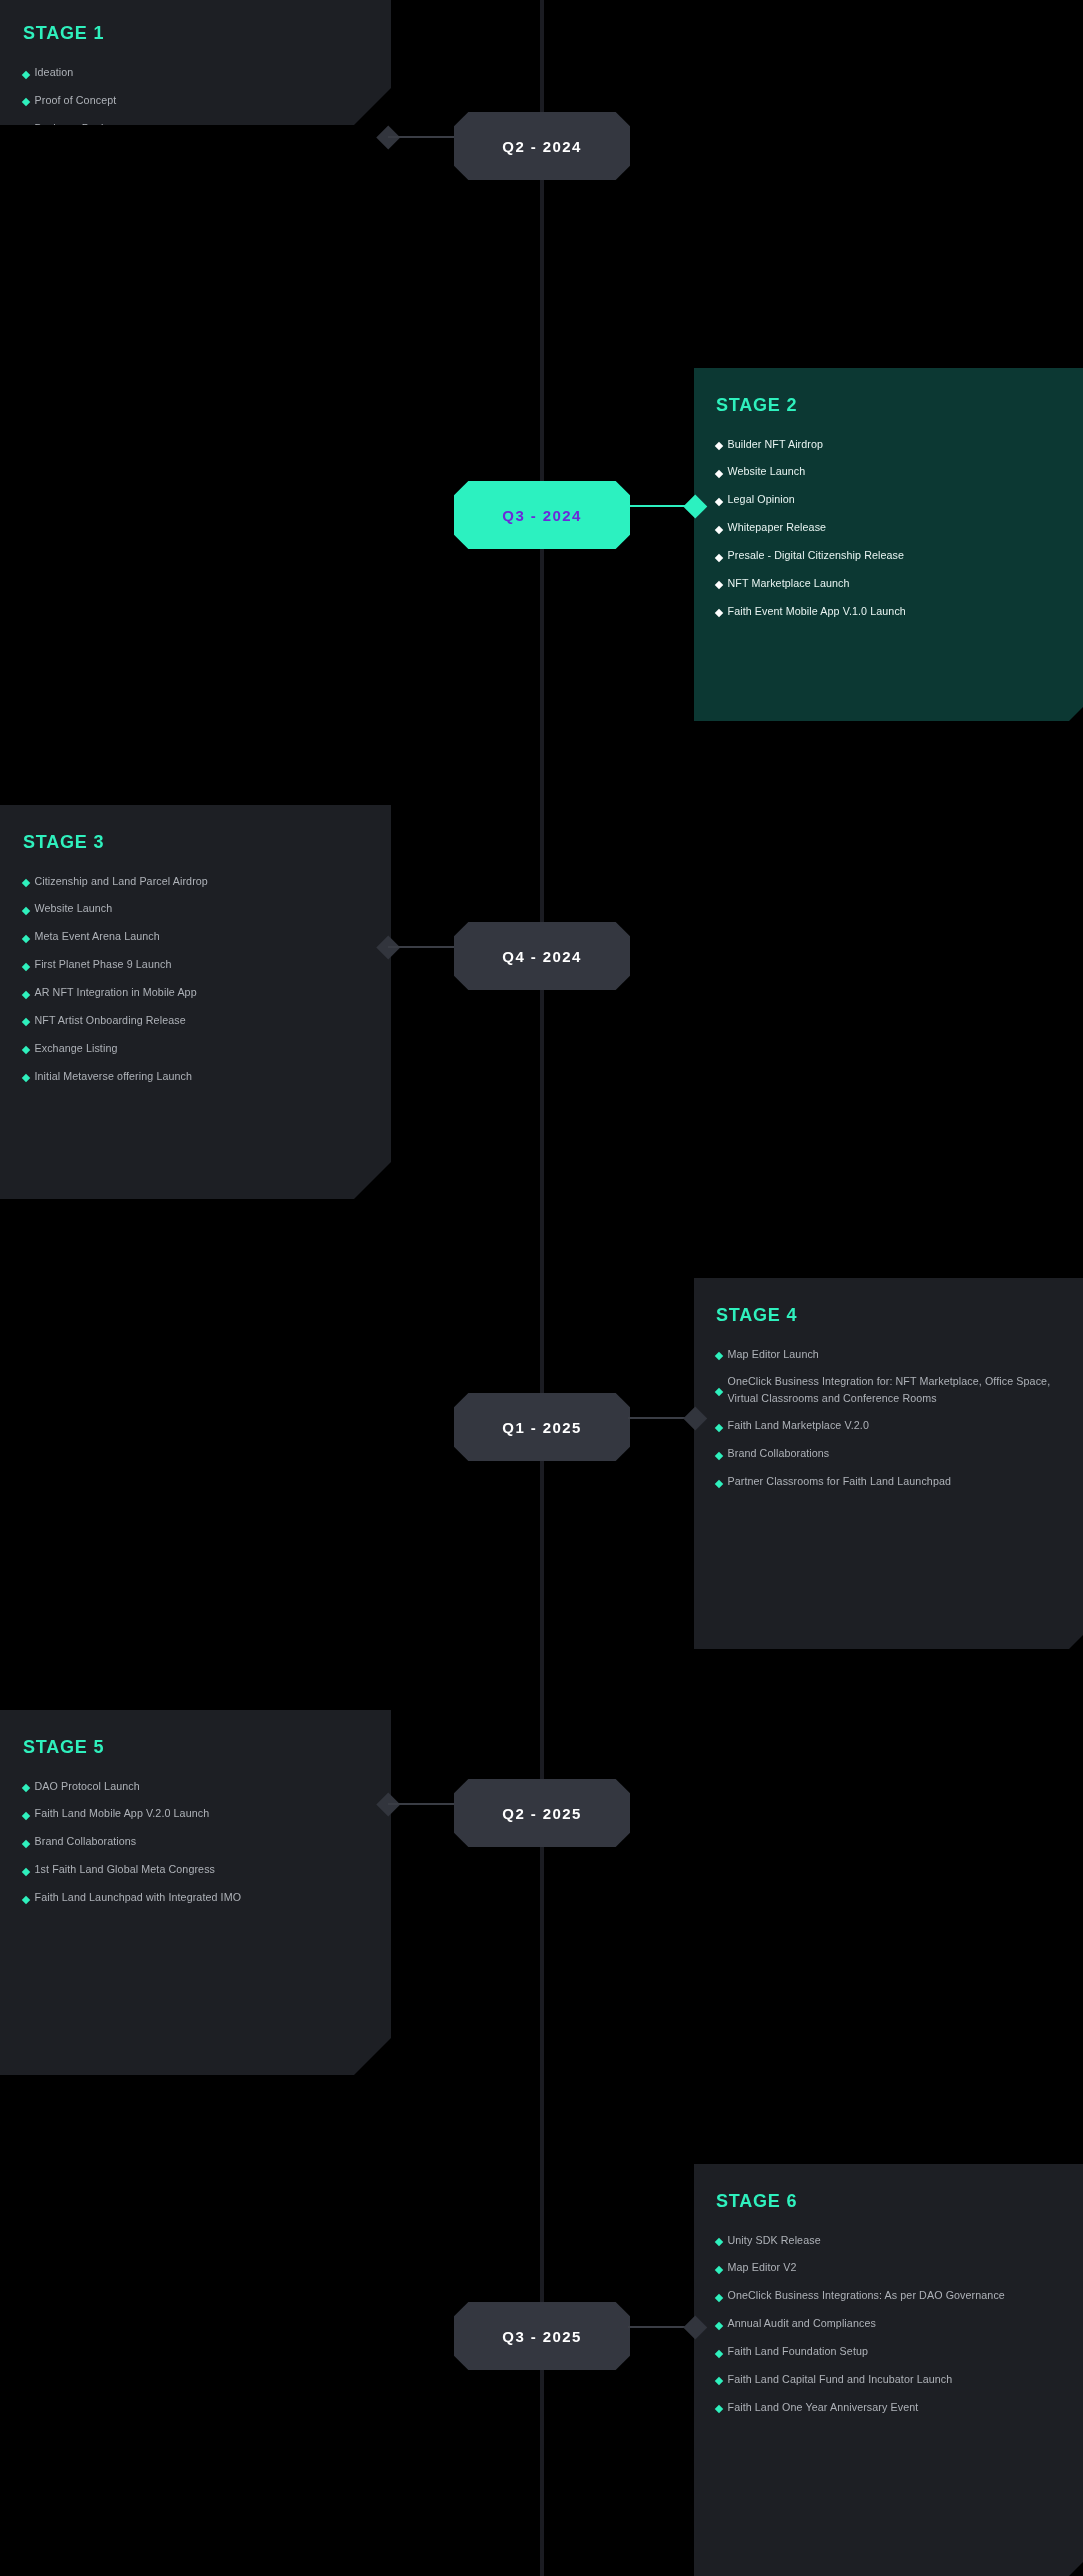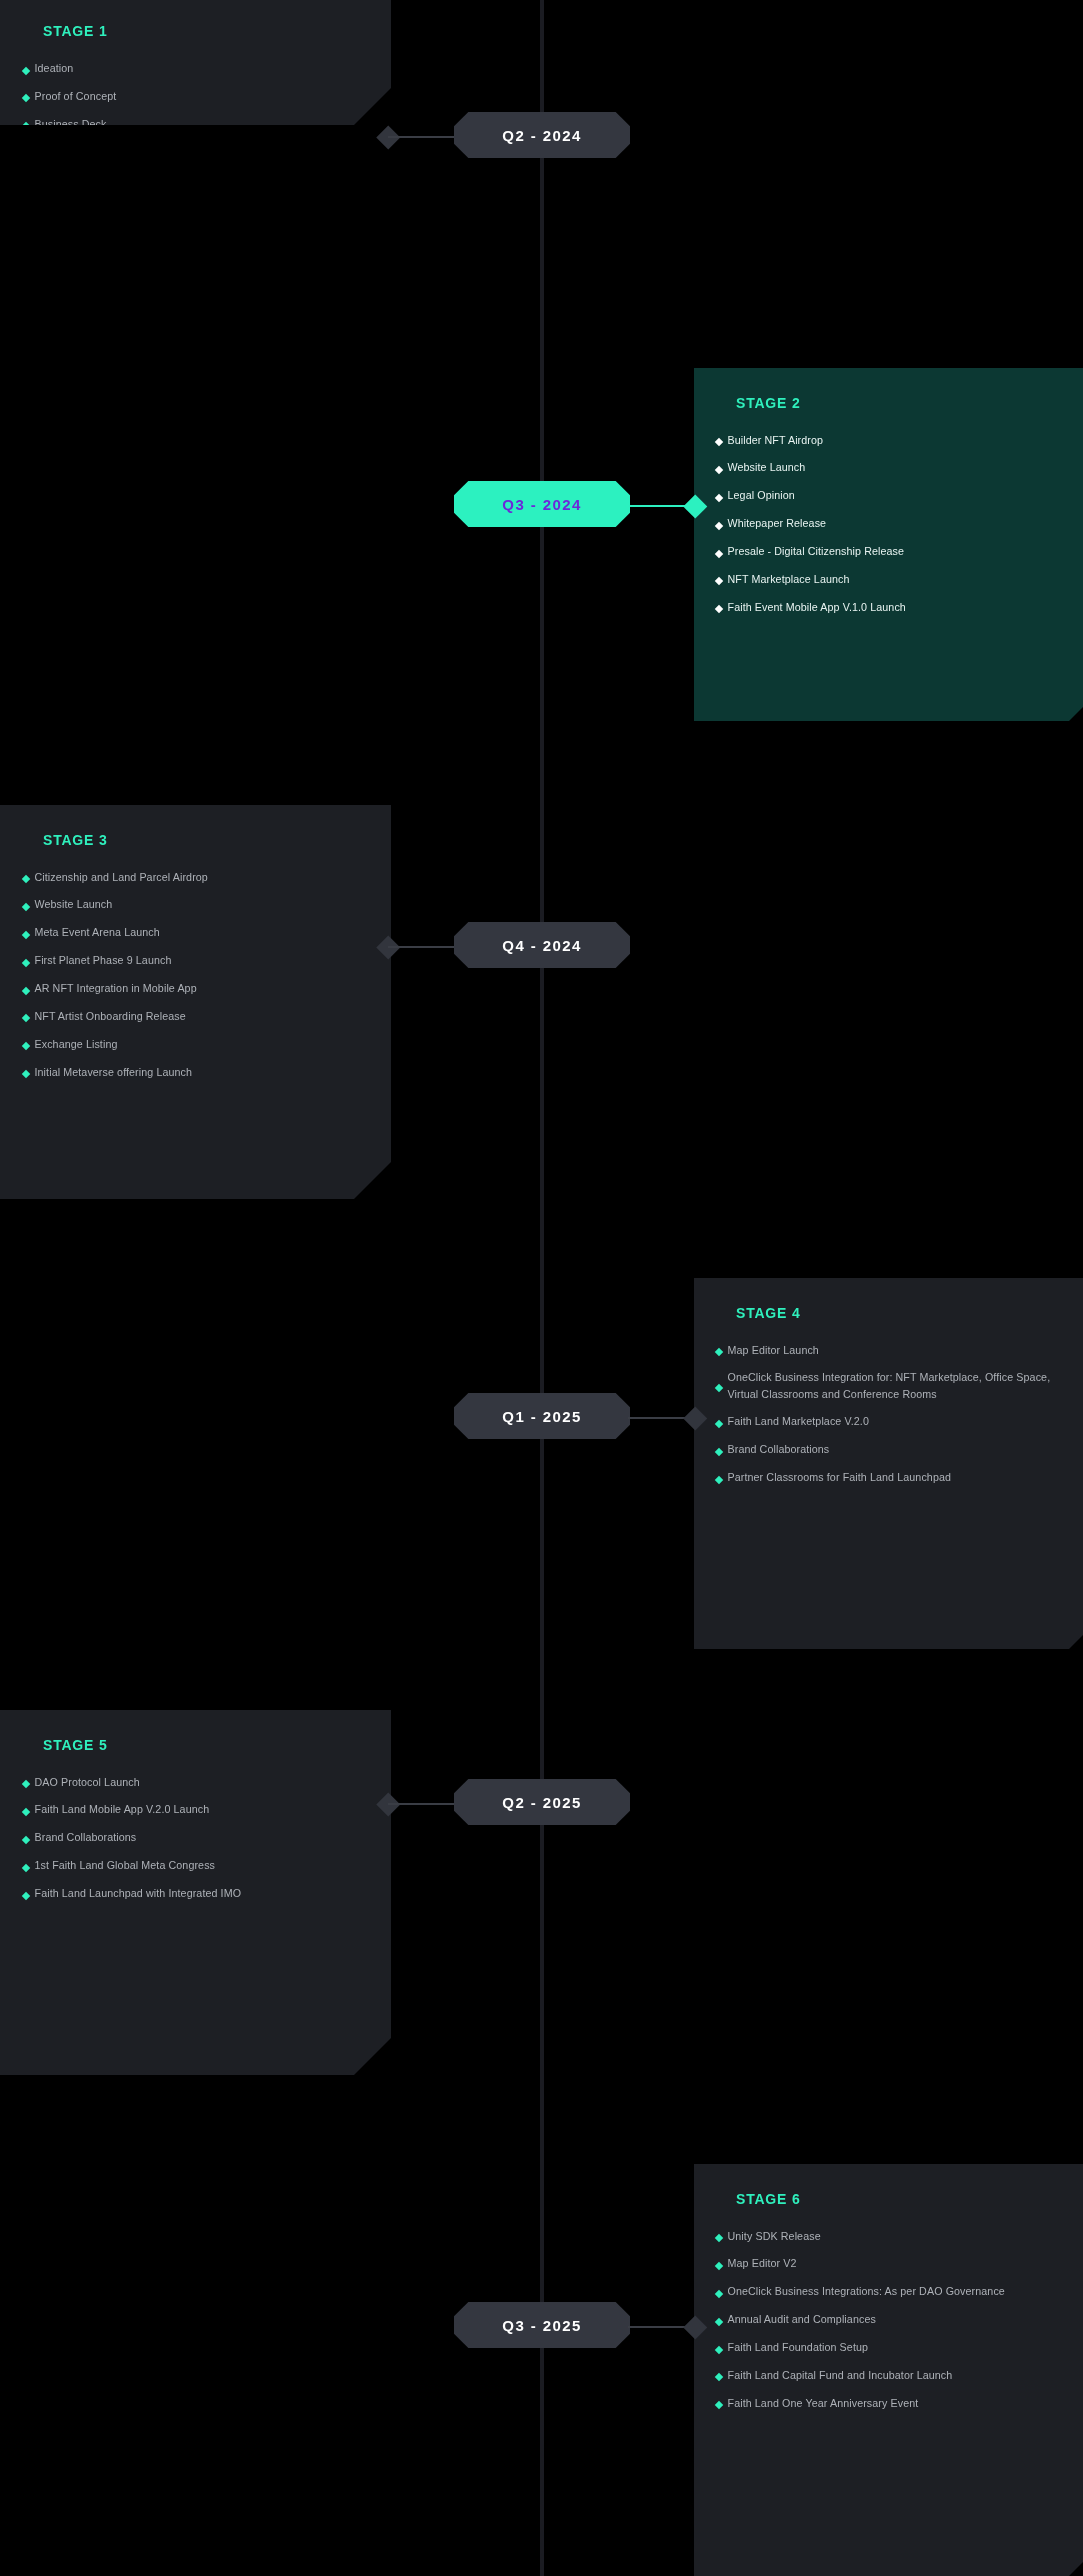--- a/index.html
+++ b/index.html
@@ -39,28 +39,27 @@
   .stage-card.left  { left: -22px; width: 413px; }
   .stage-card.right { left: 694px; width: 412px; }
 
   .stage-card.theme-dark   { background: #1d1f24; }
   .stage-card.theme-active { background: #0c3833; }
 
   .card-inner { padding: 27.5px 24px 30px 45px; }
   .stage-card.right .card-inner { padding: 27.5px 24px 30px 22px; }
 
   .stage-title {
-    font-size: 14px;
+    font-size: 18px;
     font-weight: 700;
     letter-spacing: 0.8px;
     color: #2ff0bd;
     line-height: 1;
     margin-bottom: 22px;
     white-space: nowrap;
-    margin-left: 20px;
   }
 
   .stage-list { list-style: none; }
 
   .stage-item {
     display: flex;
     align-items: center;
     font-size: 10.7px;
     line-height: 1.52;
     color: #aeb2b8;
@@ -90,21 +89,21 @@
     width: 1083px;
     height: 51px;
     z-index: 5;
   }
 
   .pill {
     position: absolute;
     left: 454px;
     top: 0;
     width: 176px;
-    height: 46px;
+    height: 68px;
     display: flex;
     align-items: center;
     justify-content: center;
     background: #343740;
     -webkit-clip-path: polygon(14.3px 0, calc(100% - 14.3px) 0, 100% 14.3px, 100% calc(100% - 14.3px), calc(100% - 14.3px) 100%, 14.3px 100%, 0 calc(100% - 14.3px), 0 14.3px);
     clip-path: polygon(14.3px 0, calc(100% - 14.3px) 0, 100% 14.3px, 100% calc(100% - 14.3px), calc(100% - 14.3px) 100%, 14.3px 100%, 0 calc(100% - 14.3px), 0 14.3px);
   }
   .pill.active { background: #2cf1c0; }
 
   .pill-label {

